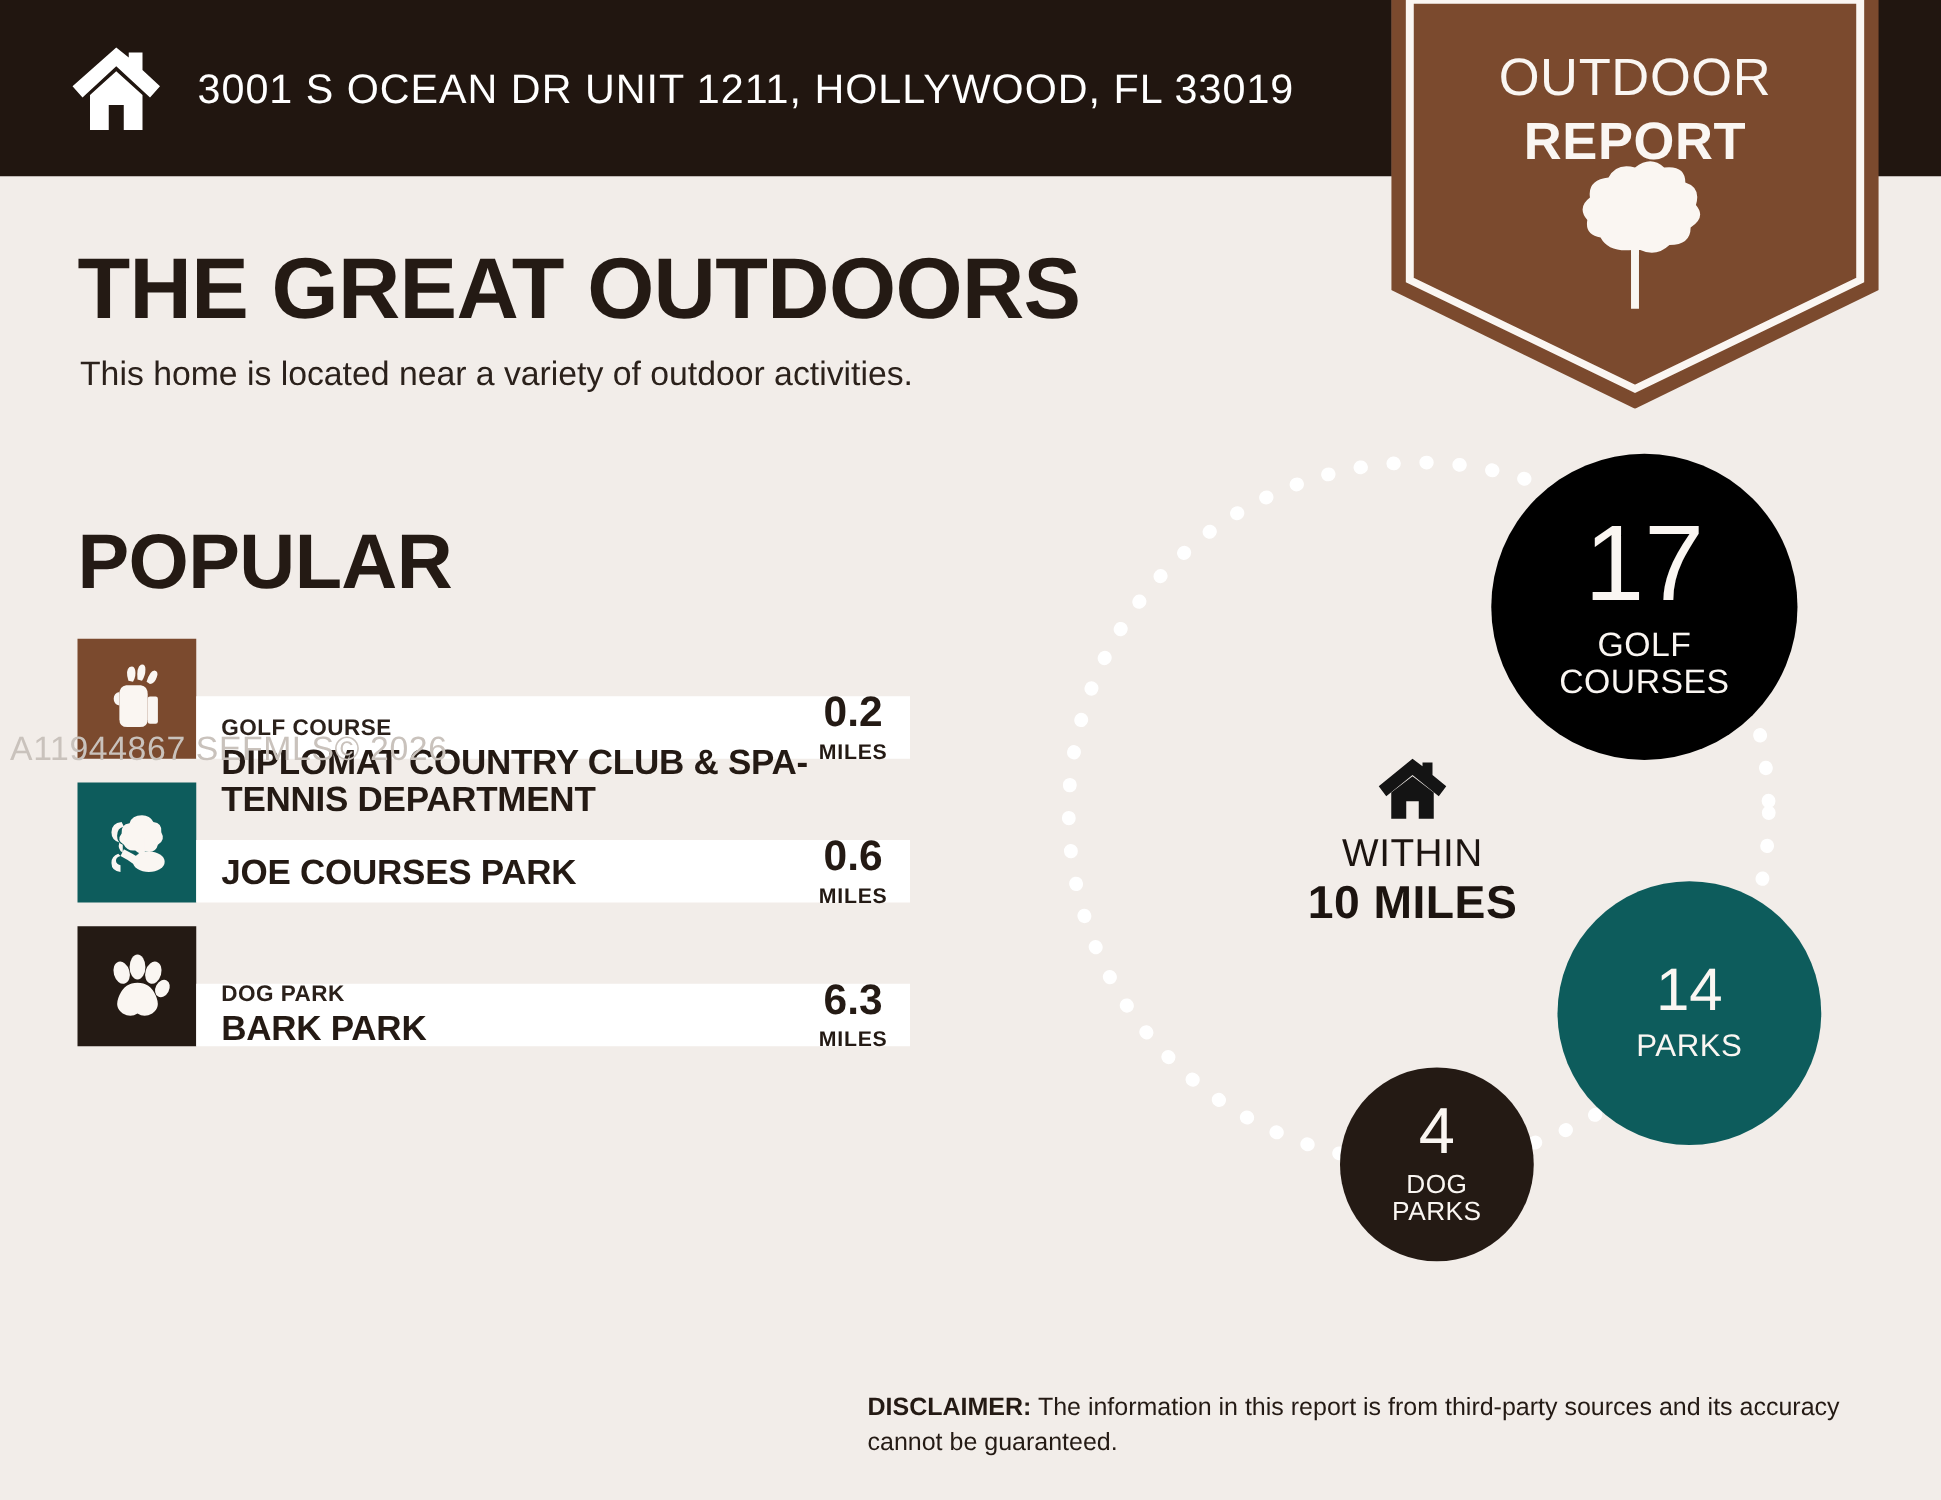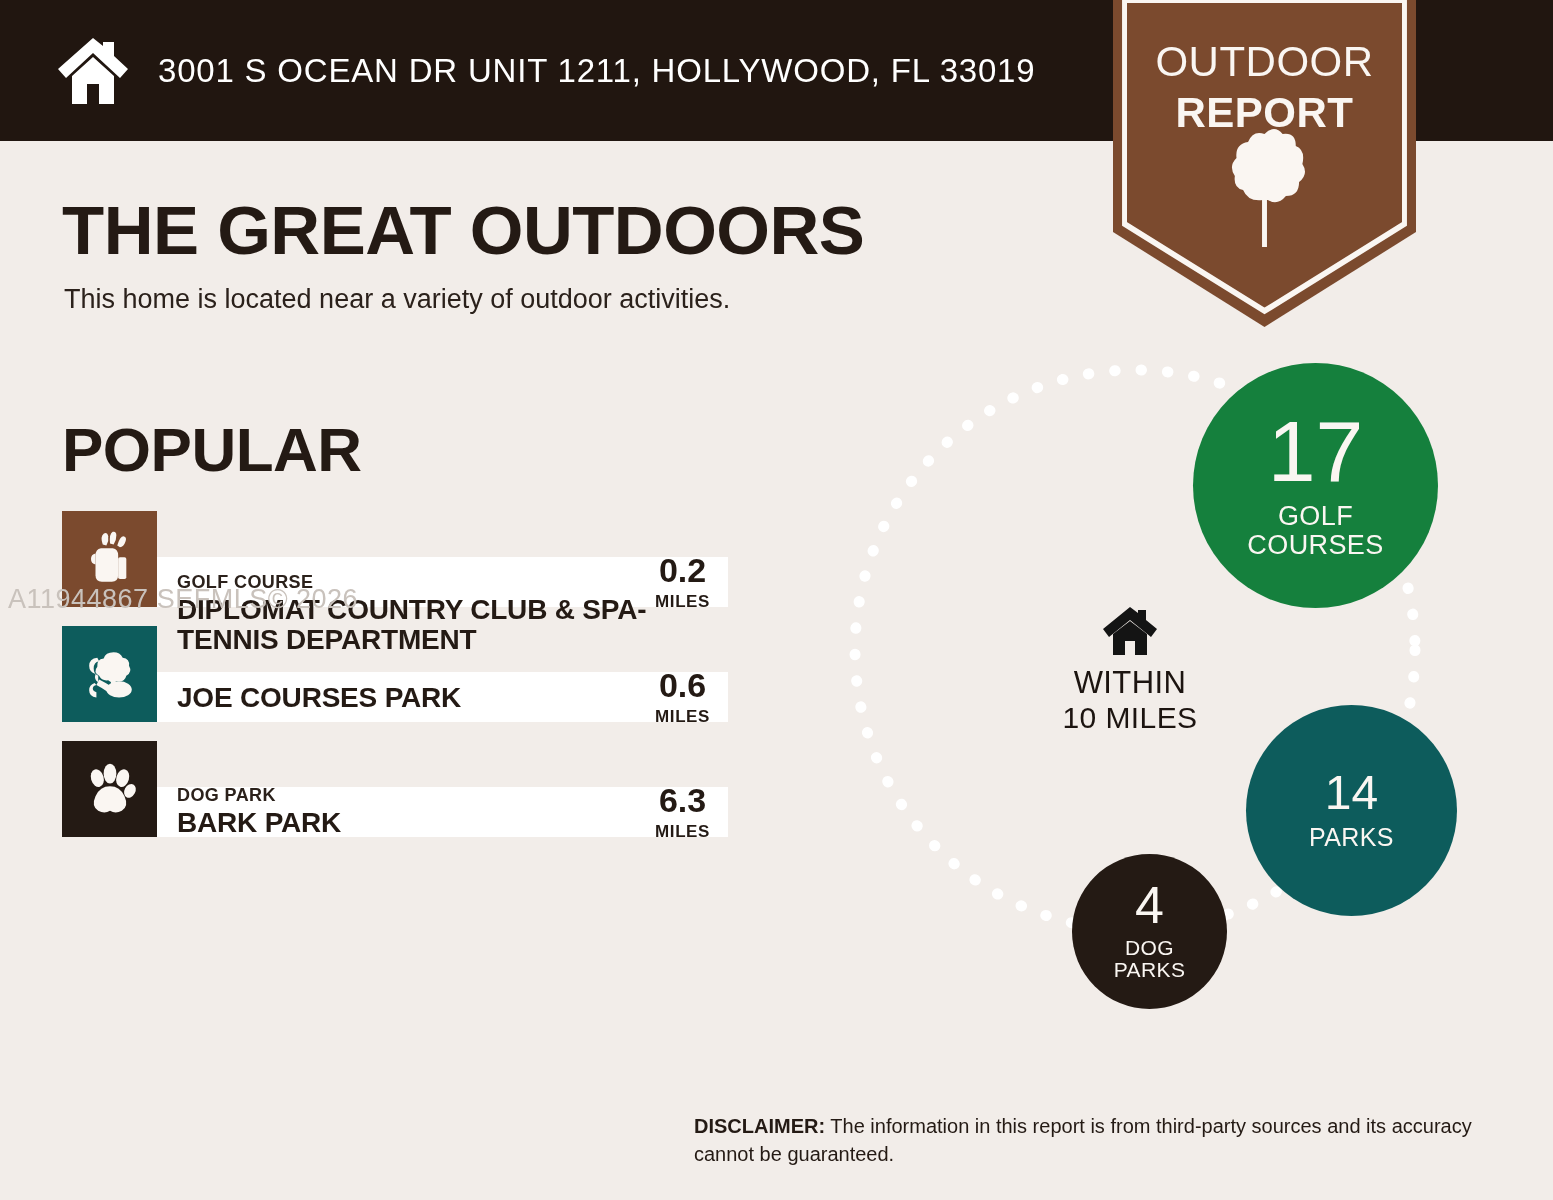--- a/index.html
+++ b/index.html
@@ -55,21 +55,21 @@
     width: 440px;
     height: 141px;
     background: #211610;
   }
 
   
   .badge {
     position: absolute;
     left: 1113px;
     top: 0;
-    width: 303px;
+    width: 390px;
     height: 327px;
   }
   .badge svg { display: block; width: 100%; height: 100%; }
   .badge-text {
     position: absolute;
     left: 0;
     top: 36px;
     width: 100%;
     text-align: center;
     color: #faf6f2;
@@ -232,21 +232,21 @@
   }
   .stat-circle .stat-label {
     font-weight: 400;
     line-height: 1.08;
     letter-spacing: 0.4px;
   }
 
   .stat-golf {
     left: 393px; top: 23px;
     width: 245px; height: 245px;
-    background: #15803d;
+    background: #000000;
   }
   .stat-golf .stat-num { font-size: 86px; }
   .stat-golf .stat-label { font-size: 27px; margin-top: 9px; }
 
   .stat-parks {
     left: 446px; top: 365px;
     width: 211px; height: 211px;
     background: #0d5c5c;
   }
   .stat-parks .stat-num { font-size: 48px; }
@@ -274,22 +274,22 @@
     margin: 0 auto 10px auto;
     display: block;
   }
   .within-line1 {
     font-size: 31px;
     font-weight: 400;
     letter-spacing: 0.4px;
     line-height: 1.05;
   }
   .within-line2 {
-    font-size: 30px;
-    font-weight: 400;
+    font-size: 37px;
+    font-weight: 700;
     letter-spacing: 0.4px;
     line-height: 1.18;
   }
 
   
   .footer-logo {
     position: absolute;
     left: 62px;
     top: 1110px;
     display: flex;

